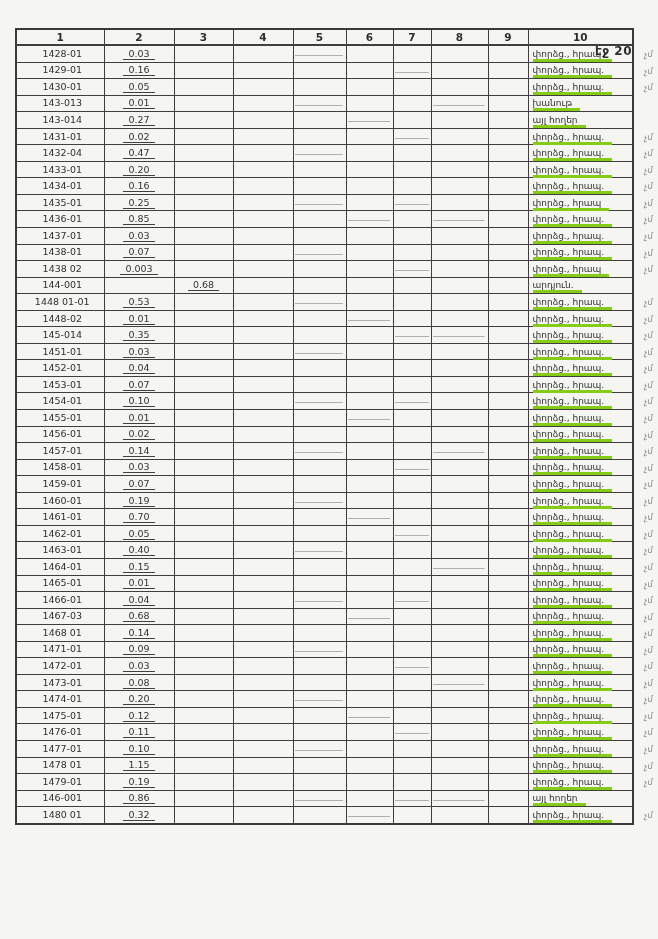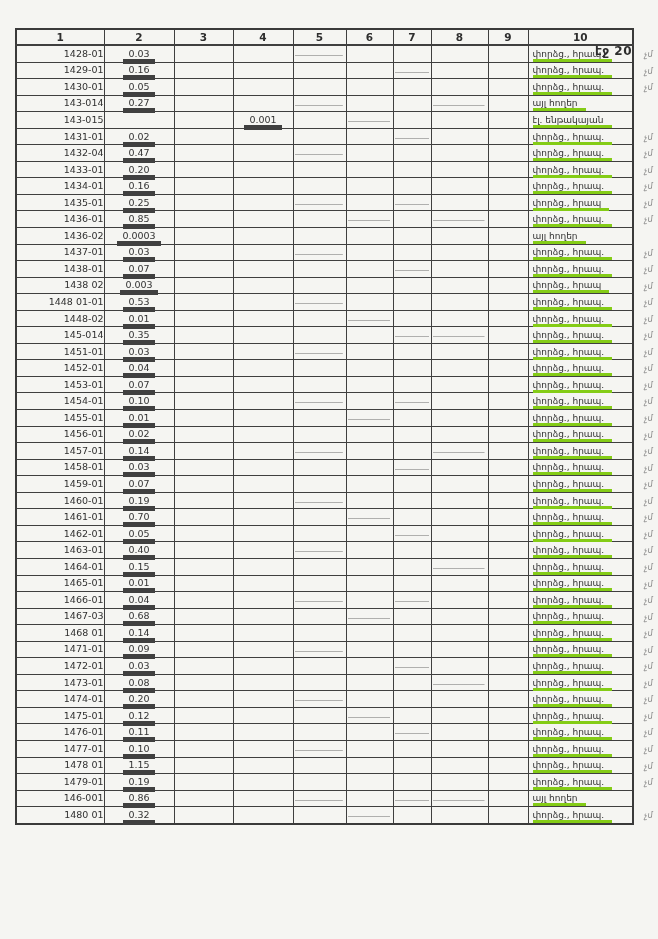--- a/index.html
+++ b/index.html
@@ -29,24 +29,24 @@
     height:15.55px;
     overflow:visible;
     white-space:nowrap;
   }
   .scan-table th{
     height:13px;font-size:10.5px;font-weight:bold;
     text-align:center;color:#2e2e2e;
     border-bottom:2px solid #3f3f3f;
   }
   .scan-table{border:2px solid #3a3a3a;}
-  td.c-code{text-align:right;padding-left:4px;color:#2f2f2f;}
+  td.c-code{text-align:center;padding-left:4px;color:#2f2f2f;}
   td.c-num{text-align:center;}
   td.c-use{text-align:left;padding-left:4px;font-size:9px;position:relative;color:#2f2f2f;}
-  .uline{border-bottom:5px solid #404040;padding:0 5px;}
+  .uline{border-bottom:1px solid #404040;padding:0 5px;}
   .uline10{border-bottom:3px solid #84cc16;padding-right:8px;}
   .margin-mark{
     position:absolute;right:-21px;top:1px;
     font-size:8.5px;color:#8a8a8a;font-style:italic;
     transform:rotate(-6deg);
   }
   
   tr:nth-child(3n+1) td.m5, tr:nth-child(4n+2) td.m7,
   tr:nth-child(5n+3) td.m3, tr:nth-child(7n+4) td.m8,
   tr:nth-child(6n+5) td.m6, tr:nth-child(9n+2) td.m4{
@@ -120,44 +120,44 @@
         <td class="c-num"></td>
         <td class="c-num"></td>
         <td class="c-num m5"></td>
         <td class="c-num m6"></td>
         <td class="c-num m7"></td>
         <td class="c-num m8"></td>
         <td class="c-num m9"></td>
         <td class="c-use"><span class="uline10">փորձց., հրապ.</span><span class="margin-mark">չմ</span></td>
       </tr>
       <tr>
+        <td class="c-code">143-013</td>
+        <td class="c-num"><span class="uline">0.01</span></td>
+        <td class="c-num"></td>
+        <td class="c-num"></td>
+        <td class="c-num m5"></td>
+        <td class="c-num m6"></td>
+        <td class="c-num m7"></td>
+        <td class="c-num m8"></td>
+        <td class="c-num m9"></td>
+        <td class="c-use"><span class="uline10">խանութ</span></td>
+      </tr>
+      <tr>
         <td class="c-code">143-014</td>
         <td class="c-num"><span class="uline">0.27</span></td>
         <td class="c-num"></td>
         <td class="c-num"></td>
         <td class="c-num m5"></td>
         <td class="c-num m6"></td>
         <td class="c-num m7"></td>
         <td class="c-num m8"></td>
         <td class="c-num m9"></td>
         <td class="c-use"><span class="uline10">այլ հողեր</span></td>
       </tr>
       <tr>
-        <td class="c-code">143-015</td>
-        <td class="c-num"></td>
-        <td class="c-num"></td>
-        <td class="c-num"><span class="uline">0.001</span></td>
-        <td class="c-num m5"></td>
-        <td class="c-num m6"></td>
-        <td class="c-num m7"></td>
-        <td class="c-num m8"></td>
-        <td class="c-num m9"></td>
-        <td class="c-use"><span class="uline10">էլ. ենթակայան</span></td>
-      </tr>
-      <tr>
         <td class="c-code">1431-01</td>
         <td class="c-num"><span class="uline">0.02</span></td>
         <td class="c-num"></td>
         <td class="c-num"></td>
         <td class="c-num m5"></td>
         <td class="c-num m6"></td>
         <td class="c-num m7"></td>
         <td class="c-num m8"></td>
         <td class="c-num m9"></td>
         <td class="c-use"><span class="uline10">փորձց., հրապ.</span><span class="margin-mark">չմ</span></td>
@@ -216,32 +216,20 @@
         <td class="c-num"></td>
         <td class="c-num"></td>
         <td class="c-num m5"></td>
         <td class="c-num m6"></td>
         <td class="c-num m7"></td>
         <td class="c-num m8"></td>
         <td class="c-num m9"></td>
         <td class="c-use"><span class="uline10">փորձց., հրապ.</span><span class="margin-mark">չմ</span></td>
       </tr>
       <tr>
-        <td class="c-code">1436-02</td>
-        <td class="c-num"><span class="uline">0.0003</span></td>
-        <td class="c-num"></td>
-        <td class="c-num"></td>
-        <td class="c-num m5"></td>
-        <td class="c-num m6"></td>
-        <td class="c-num m7"></td>
-        <td class="c-num m8"></td>
-        <td class="c-num m9"></td>
-        <td class="c-use"><span class="uline10">այլ հողեր</span></td>
-      </tr>
-      <tr>
         <td class="c-code">1437-01</td>
         <td class="c-num"><span class="uline">0.03</span></td>
         <td class="c-num"></td>
         <td class="c-num"></td>
         <td class="c-num m5"></td>
         <td class="c-num m6"></td>
         <td class="c-num m7"></td>
         <td class="c-num m8"></td>
         <td class="c-num m9"></td>
         <td class="c-use"><span class="uline10">փորձց., հրապ.</span><span class="margin-mark">չմ</span></td>
@@ -262,20 +250,32 @@
         <td class="c-code">1438 02</td>
         <td class="c-num"><span class="uline">0.003</span></td>
         <td class="c-num"></td>
         <td class="c-num"></td>
         <td class="c-num m5"></td>
         <td class="c-num m6"></td>
         <td class="c-num m7"></td>
         <td class="c-num m8"></td>
         <td class="c-num m9"></td>
         <td class="c-use"><span class="uline10">փորձց., հրապ</span><span class="margin-mark">չմ</span></td>
+      </tr>
+      <tr>
+        <td class="c-code">144-001</td>
+        <td class="c-num"></td>
+        <td class="c-num"><span class="uline">0.68</span></td>
+        <td class="c-num"></td>
+        <td class="c-num m5"></td>
+        <td class="c-num m6"></td>
+        <td class="c-num m7"></td>
+        <td class="c-num m8"></td>
+        <td class="c-num m9"></td>
+        <td class="c-use"><span class="uline10">արդյուն.</span></td>
       </tr>
       <tr>
         <td class="c-code">1448 01-01</td>
         <td class="c-num"><span class="uline">0.53</span></td>
         <td class="c-num"></td>
         <td class="c-num"></td>
         <td class="c-num m5"></td>
         <td class="c-num m6"></td>
         <td class="c-num m7"></td>
         <td class="c-num m8"></td>

